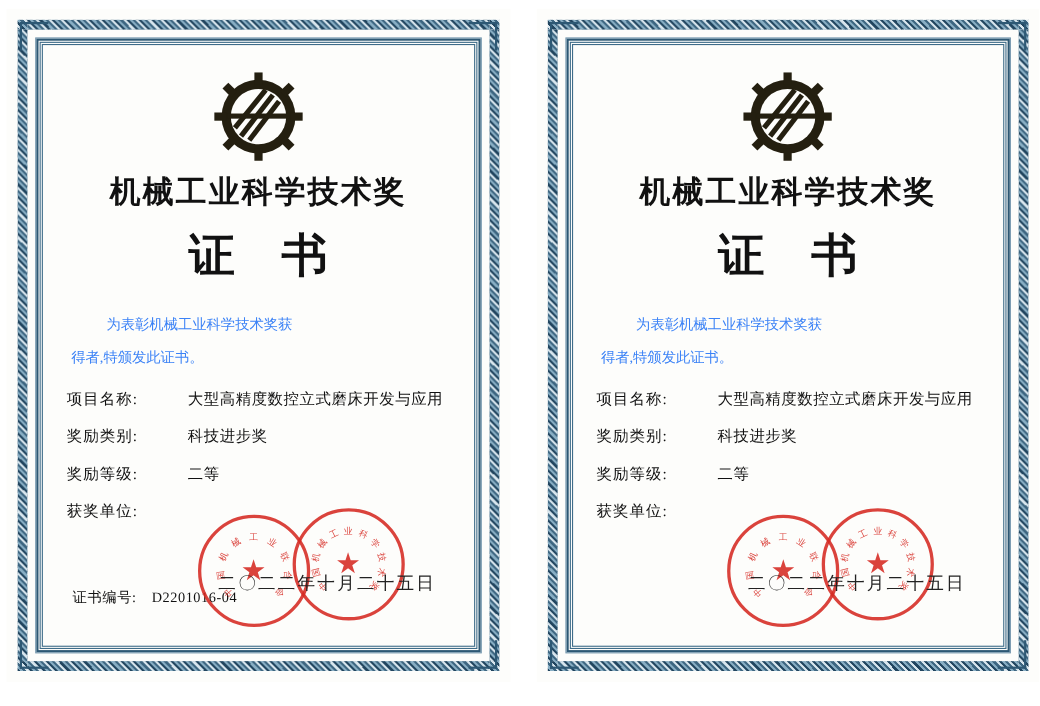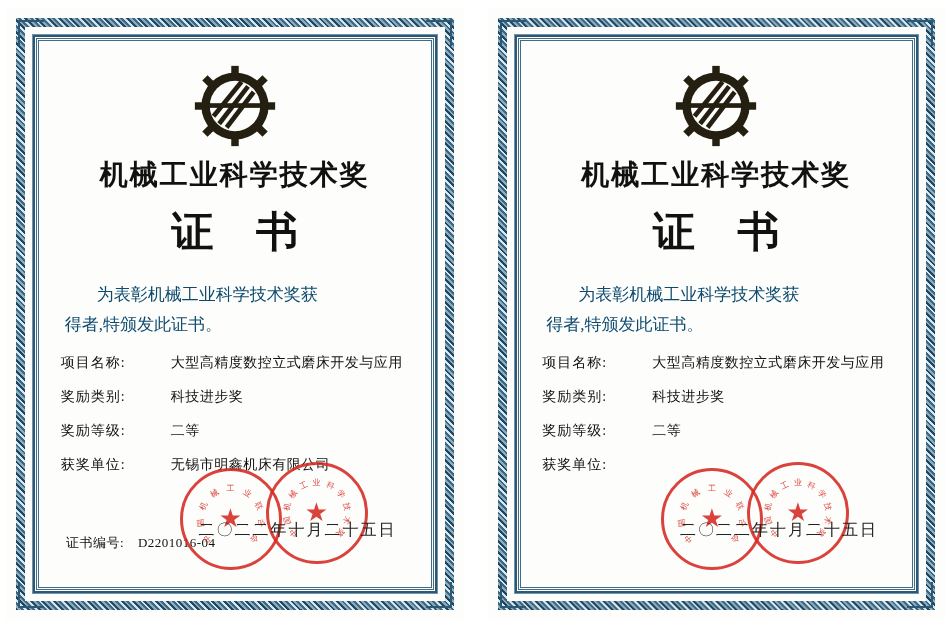--- a/index.html
+++ b/index.html
@@ -104,23 +104,23 @@
     margin-top: 10px;
     font-size: 42px;
     font-weight: bold;
     letter-spacing: 16px;
     text-indent: 16px;
     color: #111;
   }
   .statement {
     margin-top: 20px;
     width: 340px;
-    font-size: 17px;
+    font-size: 13px;
     line-height: 30px;
-    color: #0c4a6e;
+    color: #3b82f6;
     text-align: justify;
     font-family: Liberation Serif, serif;
   }
   .statement .first { text-indent: 32px; display: block; }
 
   .fields {
     margin-top: 14px;
     width: 348px;
     display: flex;
     flex-direction: column;
@@ -263,21 +263,20 @@
         <div class="field">
           <span class="field-label">奖励类别:</span>
           <span class="field-value">科技进步奖</span>
         </div>
         <div class="field">
           <span class="field-label">奖励等级:</span>
           <span class="field-value">二等</span>
         </div>
         <div class="field">
           <span class="field-label">获奖单位:</span>
-          <span class="field-value">无锡市明鑫机床有限公司</span>
         </div>
       </div>
 
       <div class="certno">
         <span>证书编号:</span>
         <span class="no-value">D2201016-04</span>
       </div>
 
       <div class="seals">
         <div class="seal one">

